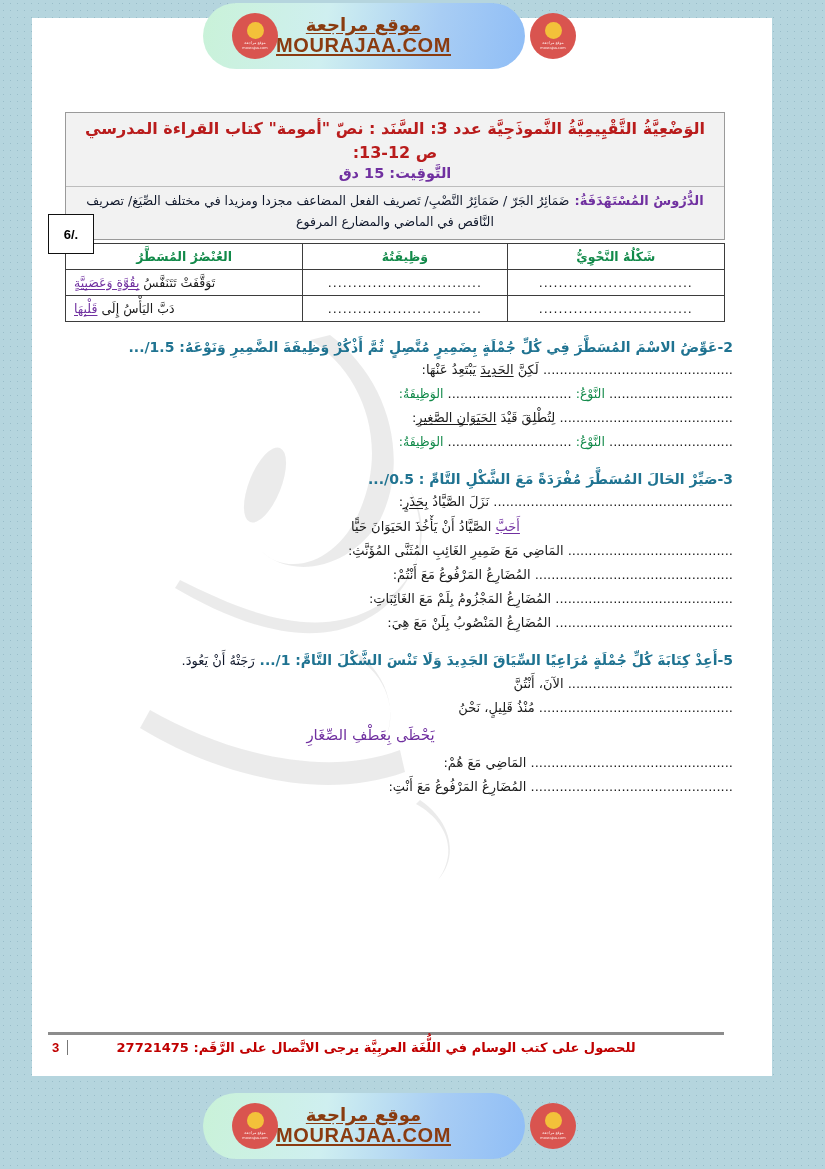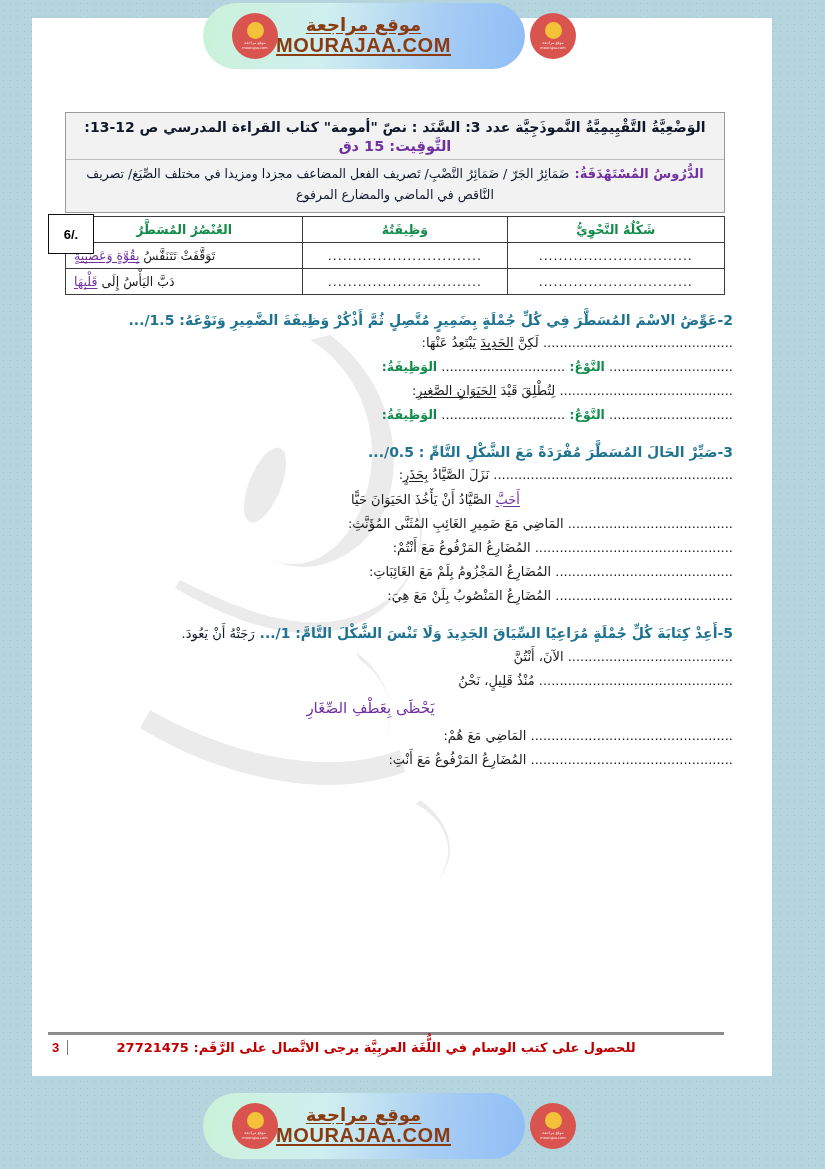--- a/index.html
+++ b/index.html
@@ -136,23 +136,23 @@
   .info-row-1 {
     border-bottom: 1px solid #bdbdbd;
     padding: 4px 10px 5px 10px;
     text-align: center;
   }
   .info-row-2 {
     padding: 3px 10px 6px 10px;
     text-align: center;
   }
   .title-red {
-    font-size: 14px;
-    font-weight: bold;
-    color: #0f172a;
+    font-size: 16px;
+    font-weight: bold;
+    color: #b91c1c;
     line-height: 1.5;
   }
   .timing {
     font-size: 14.5px;
     font-weight: bold;
     color: #7030a0;
   }
   .lessons-label {
     font-size: 13px;
     font-weight: bold;
@@ -213,21 +213,20 @@
     text-underline-offset: 2px;
   }
   .u-black {
     color: #1a1a1a;
     text-decoration: underline;
     text-underline-offset: 2px;
   }
   .green-lbl {
     color: #128a4a;
     font-size: 12.5px;
-    font-weight: bold;
   }
   .purple-sentence {
     color: #7030a0;
     font-size: 15px;
     text-align: center;
     padding-right: 40px;
     line-height: 2.1;
   }
 
   

